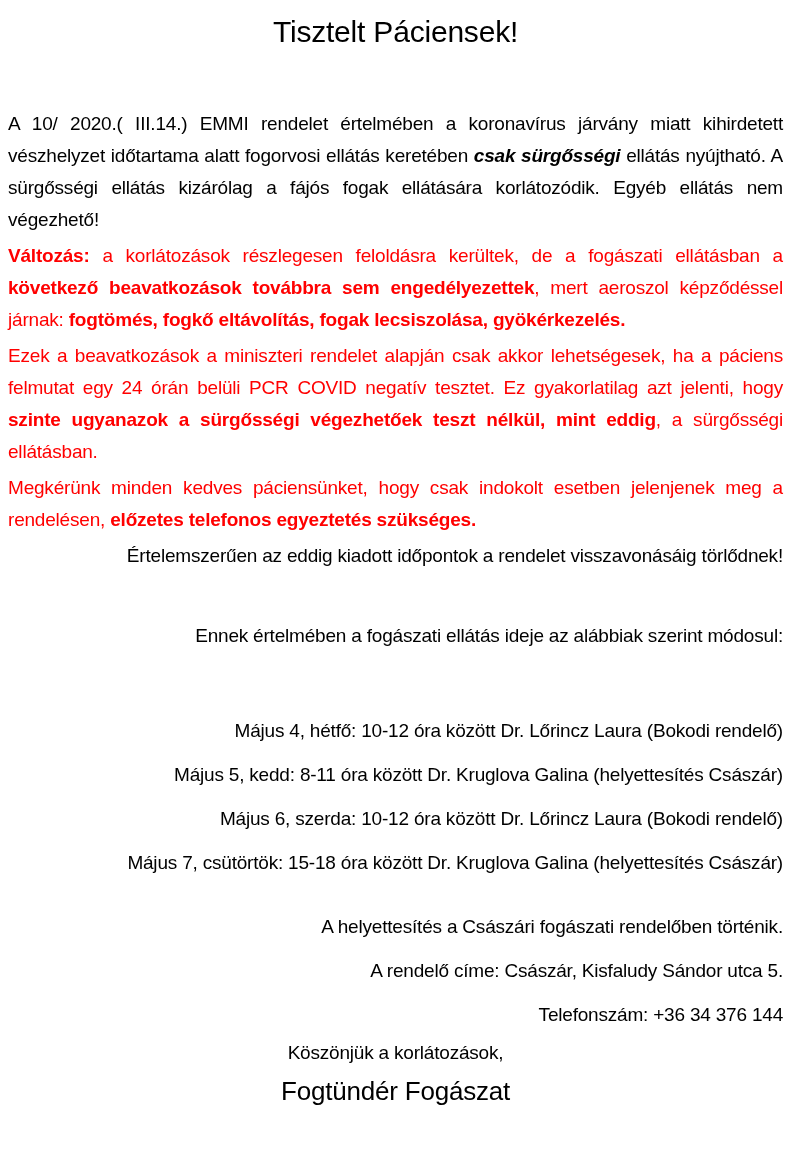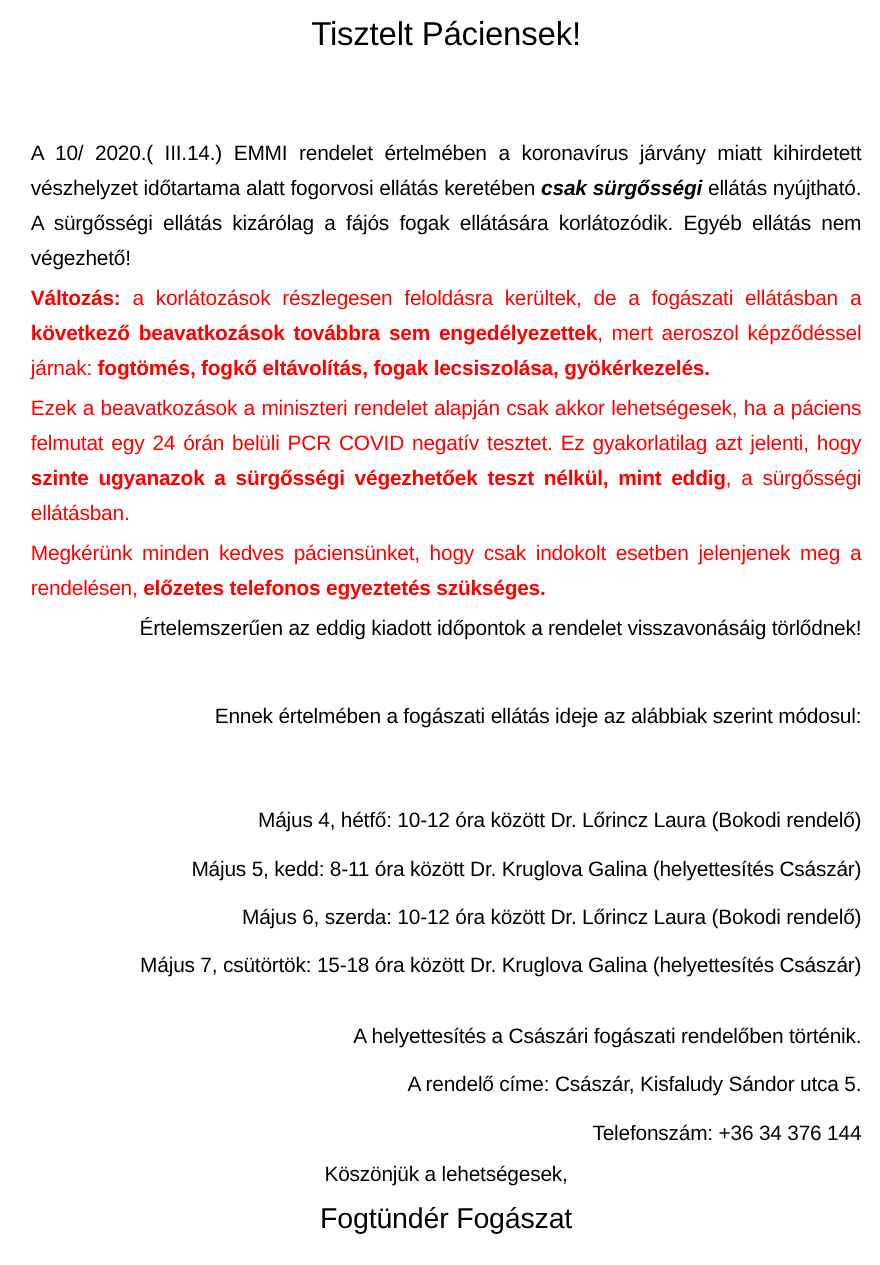--- a/index.html
+++ b/index.html
@@ -2,21 +2,21 @@
 <html lang="hu" style="--alert: #ff0000;"><head>
 <meta charset="utf-8">
 <style>
   html, body { margin: 0; padding: 0; background: #ffffff; }
   .page {
     position: relative;
     width: 800px;
     height: 1150px;
     overflow: hidden;
     box-sizing: border-box;
-    padding: 12px 17px 0 28px;
+    padding: 12px 17px 0 8px;
     background: #ffffff;
     color: #000000;
     font-family: "Liberation Sans", "DejaVu Sans", sans-serif;
   }
   .title {
     margin: 0;
     text-align: center;
     font-size: 30px;
     line-height: 40px;
     font-weight: 400;
@@ -24,21 +24,21 @@
   }
   p {
     margin: 0 0 4px 0;
     font-size: 19px;
     line-height: 32px;
     letter-spacing: -0.2px;
     text-align: right;
   }
   .justify { text-align: justify; }
   .red { color: var(--alert, #ff0000); }
-  .intro { margin-top: 72px; }
+  .intro { margin-top: 56px; }
   .gap-large { margin-top: 48px; }
   .sched { margin-top: 63px; }
   .sched p { margin: 0 0 12px 0; white-space: nowrap; }
   .contact { margin-top: 32px; }
   .contact p { margin: 0 0 12px 0; white-space: nowrap; }
   .contact p:last-child { margin-bottom: 6px; }
   .thanks { margin: 0; text-align: center; }
   .signature {
     margin: 4px 0 0 0;
     text-align: center;
@@ -71,17 +71,17 @@
     <p>Május 6, szerda: 10-12 óra között Dr. Lőrincz Laura (Bokodi rendelő)</p>
     <p>Május 7, csütörtök: 15-18 óra között Dr. Kruglova Galina (helyettesítés Császár)</p>
   </div>
 
   <div class="contact">
     <p>A helyettesítés a Császári fogászati rendelőben történik.</p>
     <p>A rendelő címe: Császár, Kisfaludy Sándor utca 5.</p>
     <p>Telefonszám: +36 34 376 144</p>
   </div>
 
-  <p class="thanks">Köszönjük a lehetségesek,</p>
+  <p class="thanks">Köszönjük a korlátozások,</p>
 
   <p class="signature">Fogtündér Fogászat</p>
 
 </div>
 
 </body></html>

